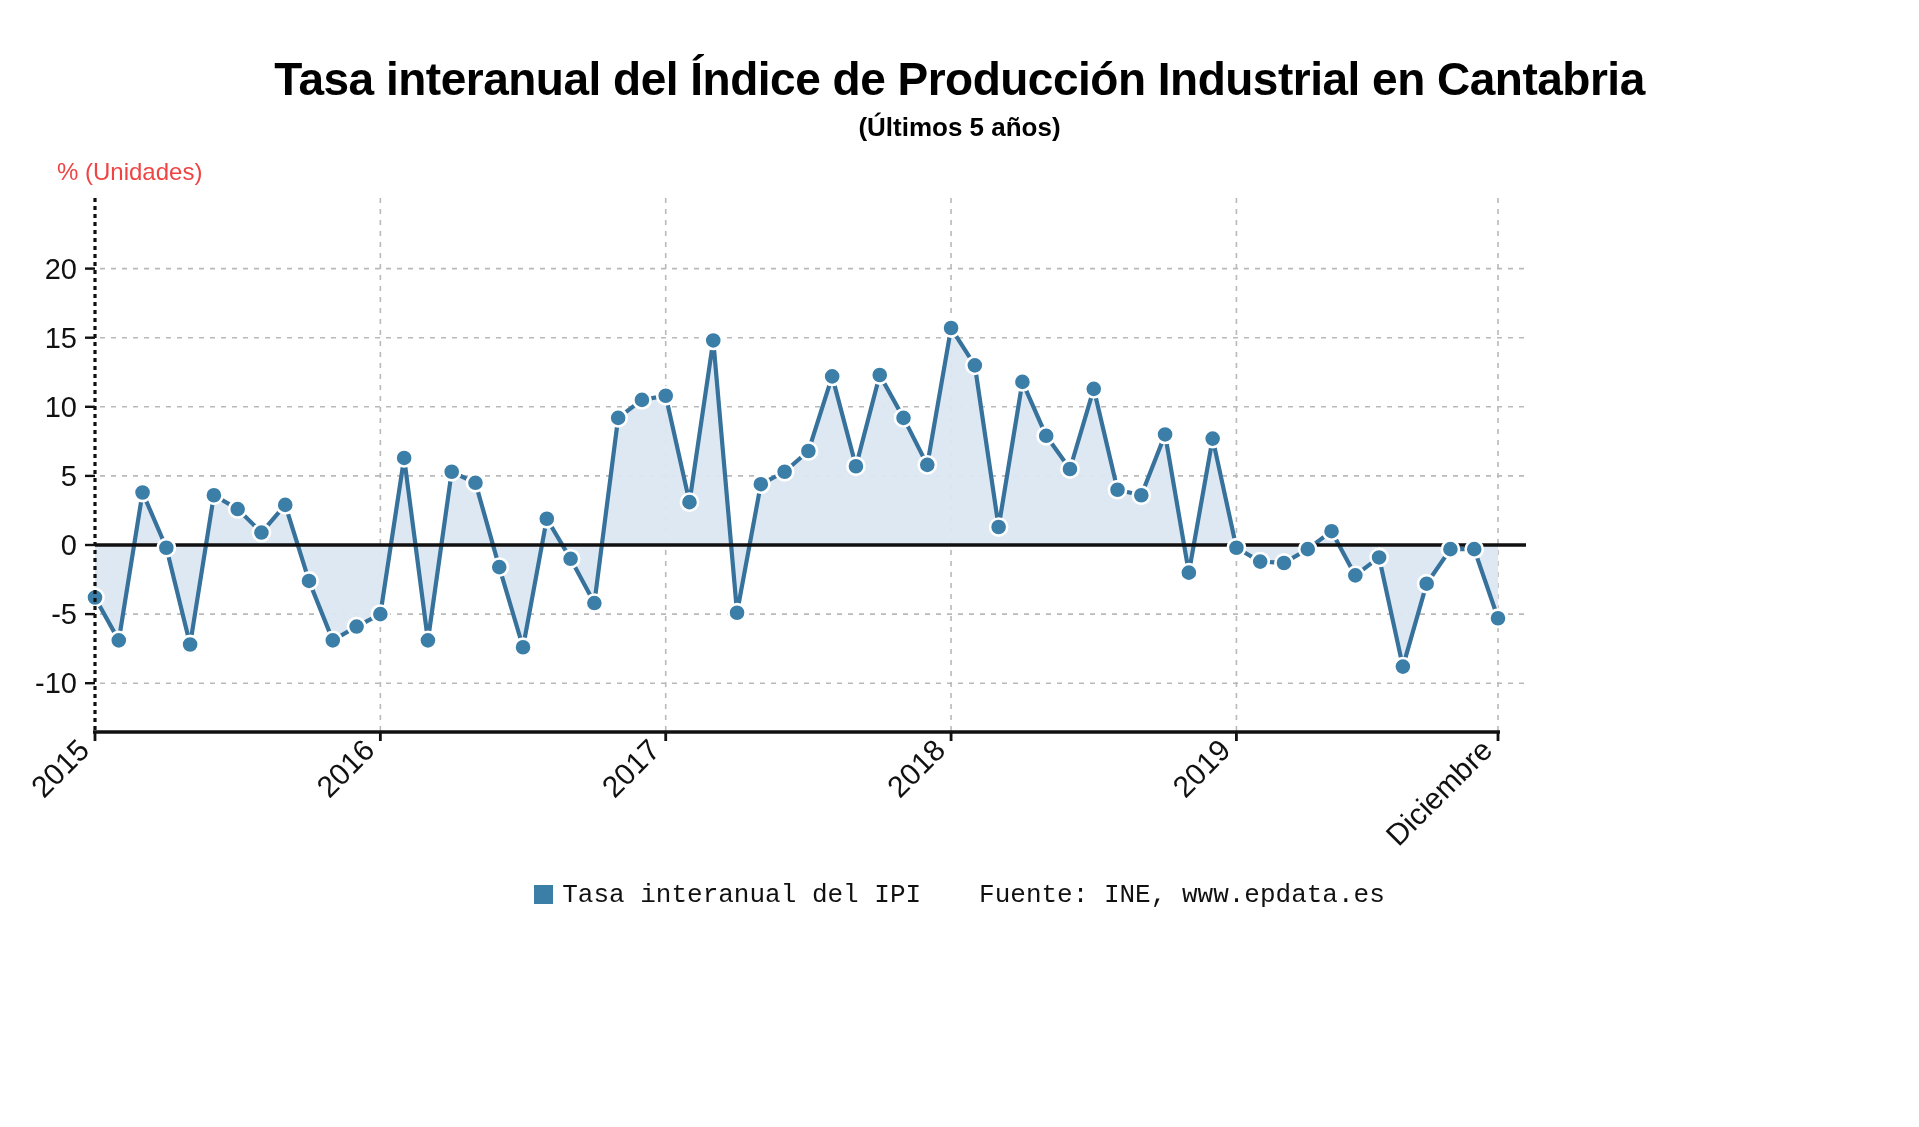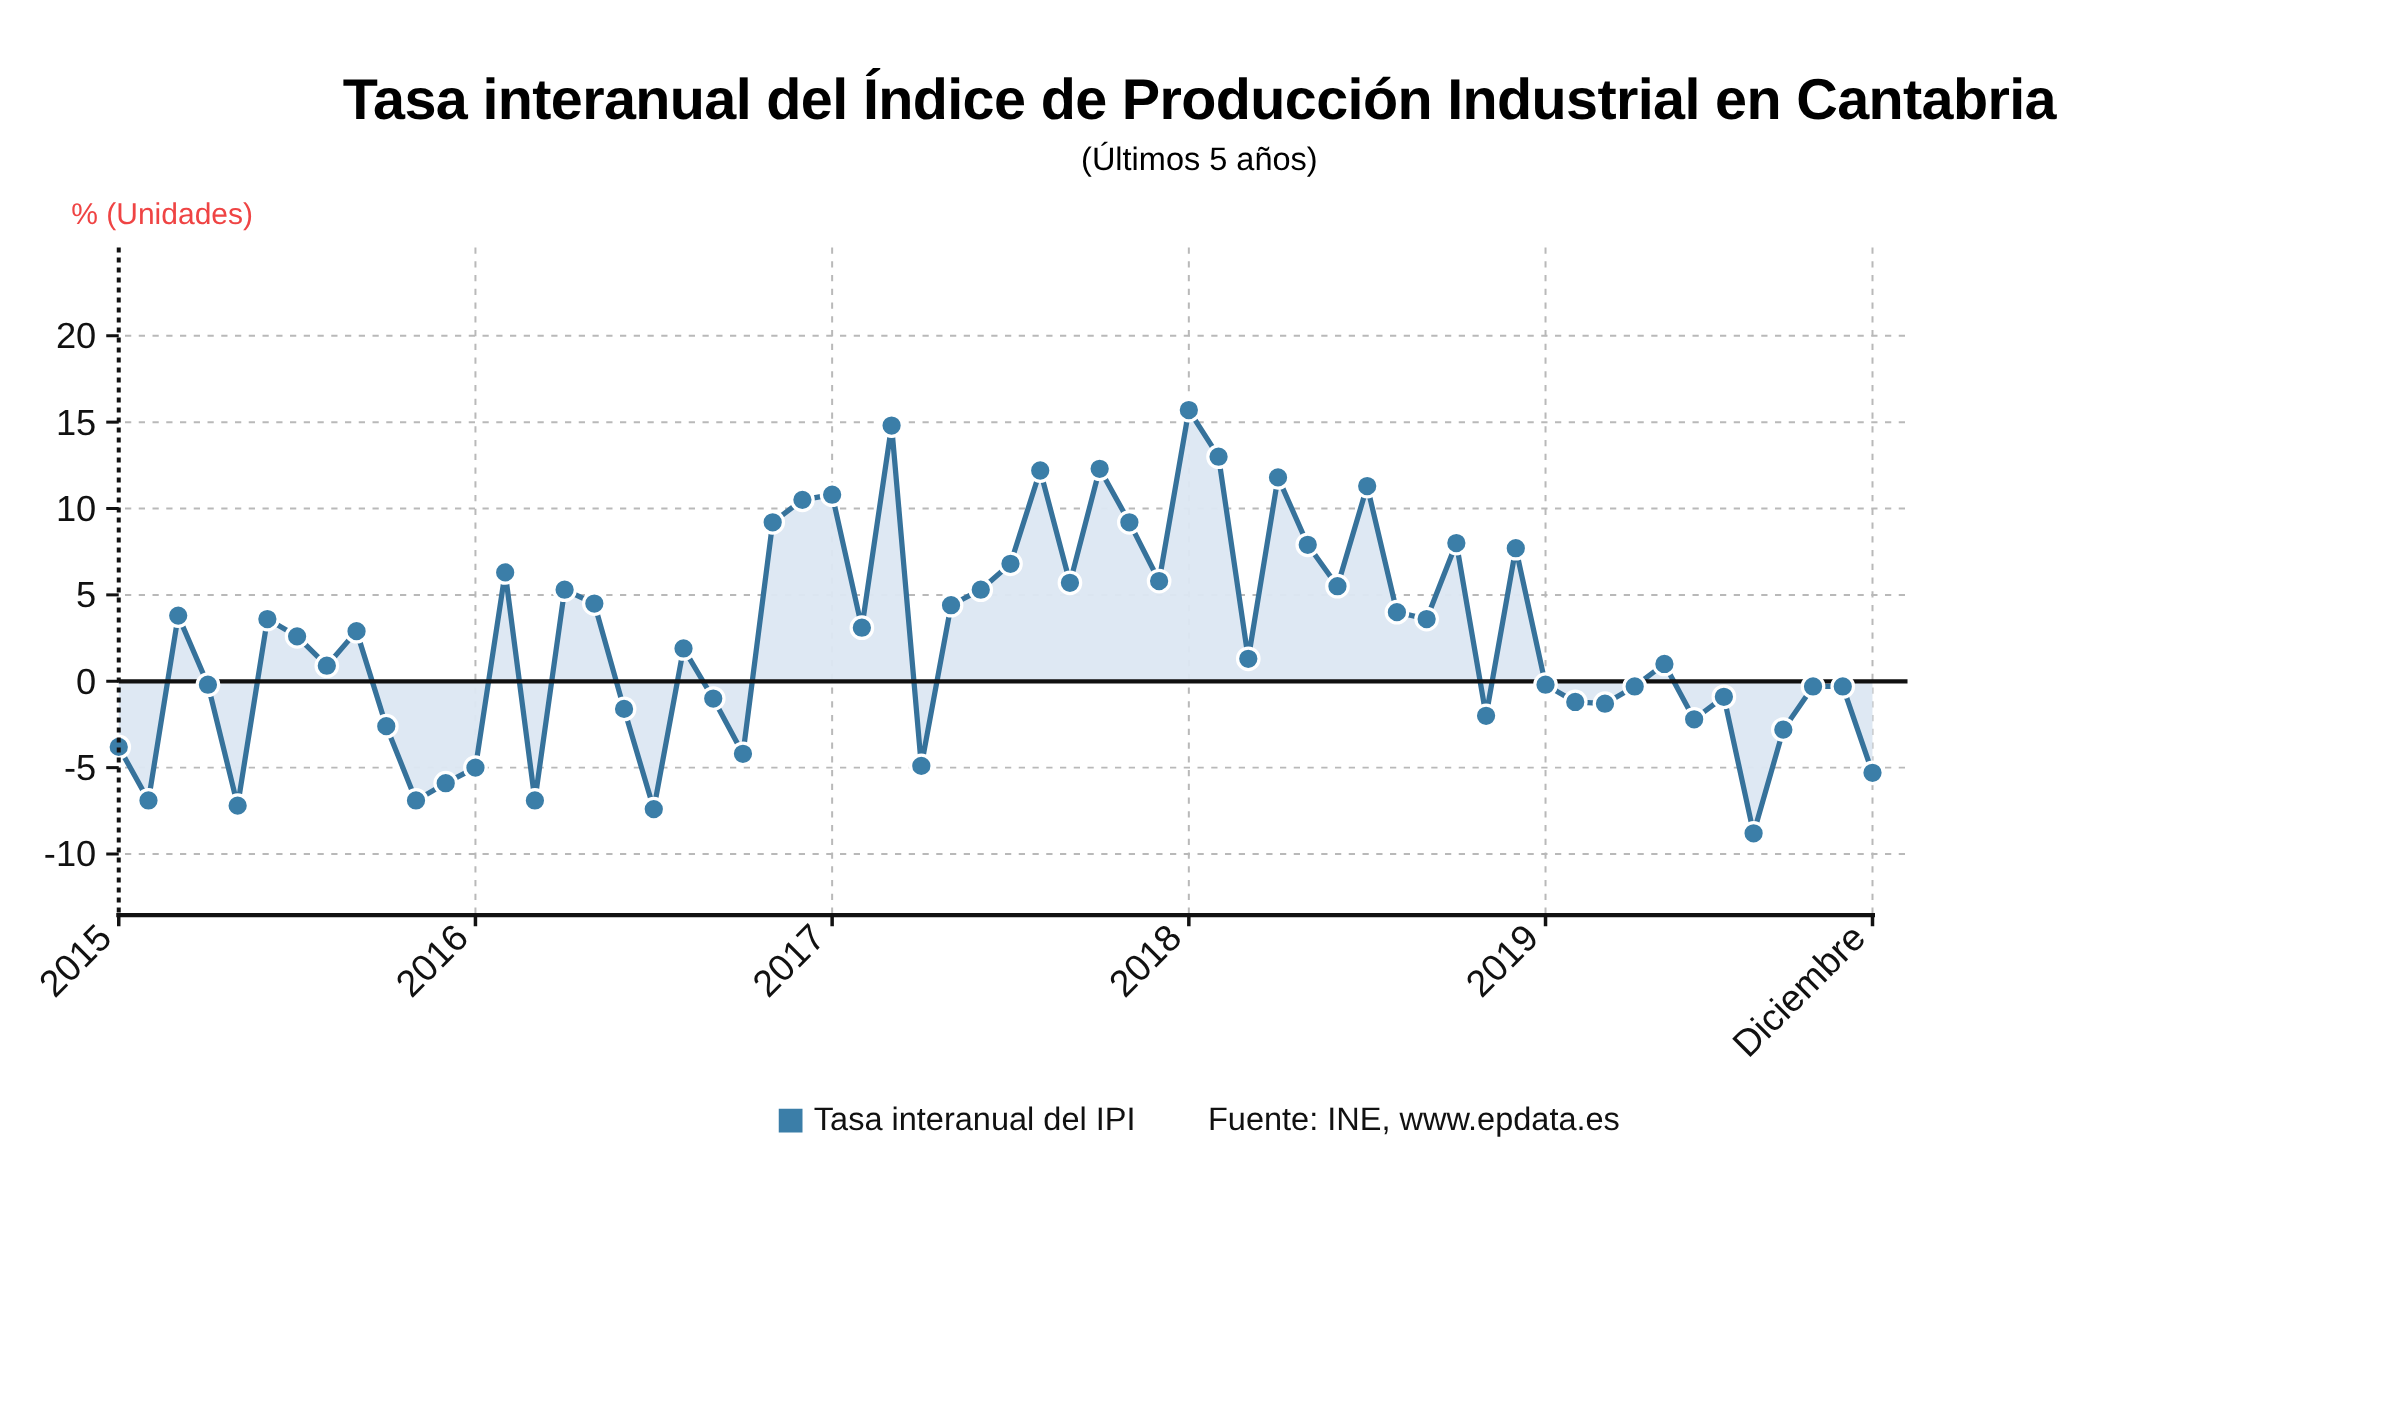--- a/index.html
+++ b/index.html
@@ -14,32 +14,33 @@
   #chart-root{position:absolute;left:0;top:0;width:1810px;height:1127px;margin-top:20px;}
   .title{
     position:absolute;left:0;top:32px;width:1919px;
     text-align:center;
     font-size:46px;font-weight:bold;letter-spacing:-0.5px;
     color:#000;
   }
   .subtitle{
     position:absolute;left:0;top:92px;width:1919px;
     text-align:center;
-    font-size:26px;font-weight:normal;color:#000;
+    font-size:26px;font-weight:bold;color:#000;
   }
   .ylabel{
     position:absolute;left:57px;top:138px;
     font-size:24px;color:#ef4444;
   }
   .plot{position:absolute;left:0;top:0;width:1919px;height:1127px;}
   .legend{
     position:absolute;left:0;top:860px;width:1919px;
     text-align:center;
     font-size:26px;color:#111;
     white-space:nowrap;
+    font-family:Liberation Mono, monospace;
   }
   .legend-swatch{
     display:inline-block;width:19px;height:19px;
     background:#3b7ea8;vertical-align:-2px;margin-right:9px;
   }
   .legend-label{display:inline-block;}
   .legend-source{display:inline-block;margin-left:58px;}
   svg{display:block;}
   text{font-family:"Liberation Sans", sans-serif;}
 </style>

